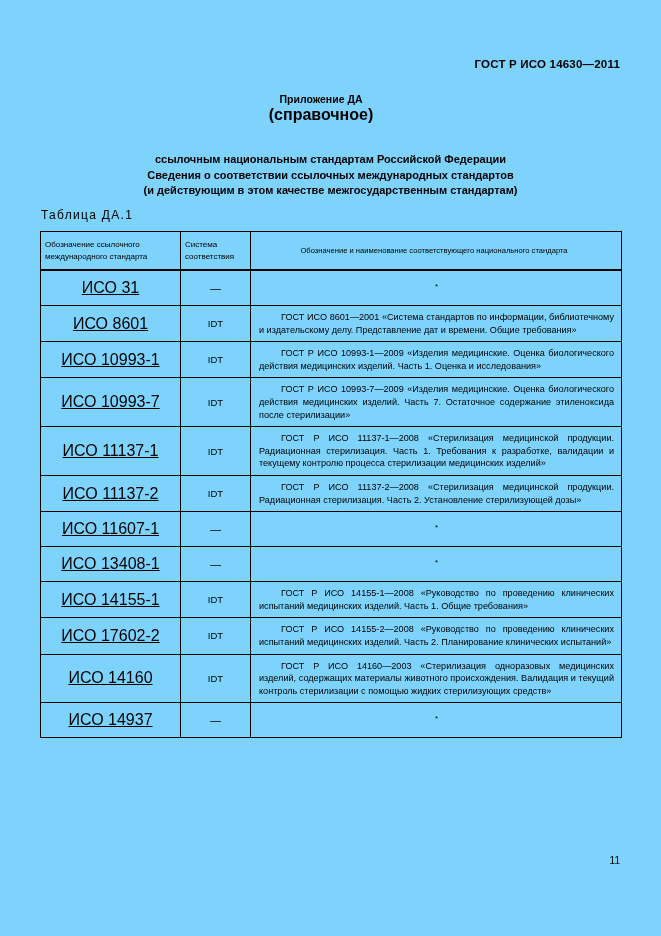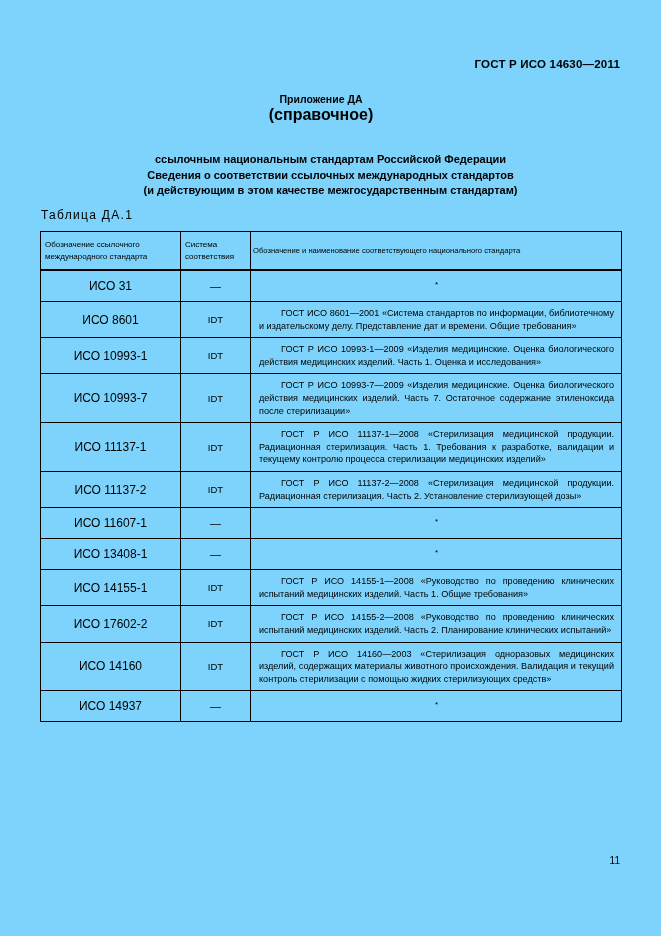--- a/index.html
+++ b/index.html
@@ -100,28 +100,30 @@
   }
   .std-table thead th {
     font-weight: normal;
     font-size: 8px;
     line-height: 11.5px;
     text-align: left;
     padding: 7px 4px 7px 4px;
   }
   .std-table thead th.h3 {
     font-size: 7.6px;
+    text-align: center;
     padding-left: 2px;
     padding-right: 6px;
   }
 
   td.code {
-    font-size: 12px;
+    font-size: 16px;
     text-align: center;
     padding: 8px 2px;
+    text-decoration: underline;
   }
   td.degree {
     font-size: 9.5px;
     text-align: center;
     padding: 4px 2px;
   }
   td.degree.dash {
     font-size: 11px;
   }
   td.descr {

